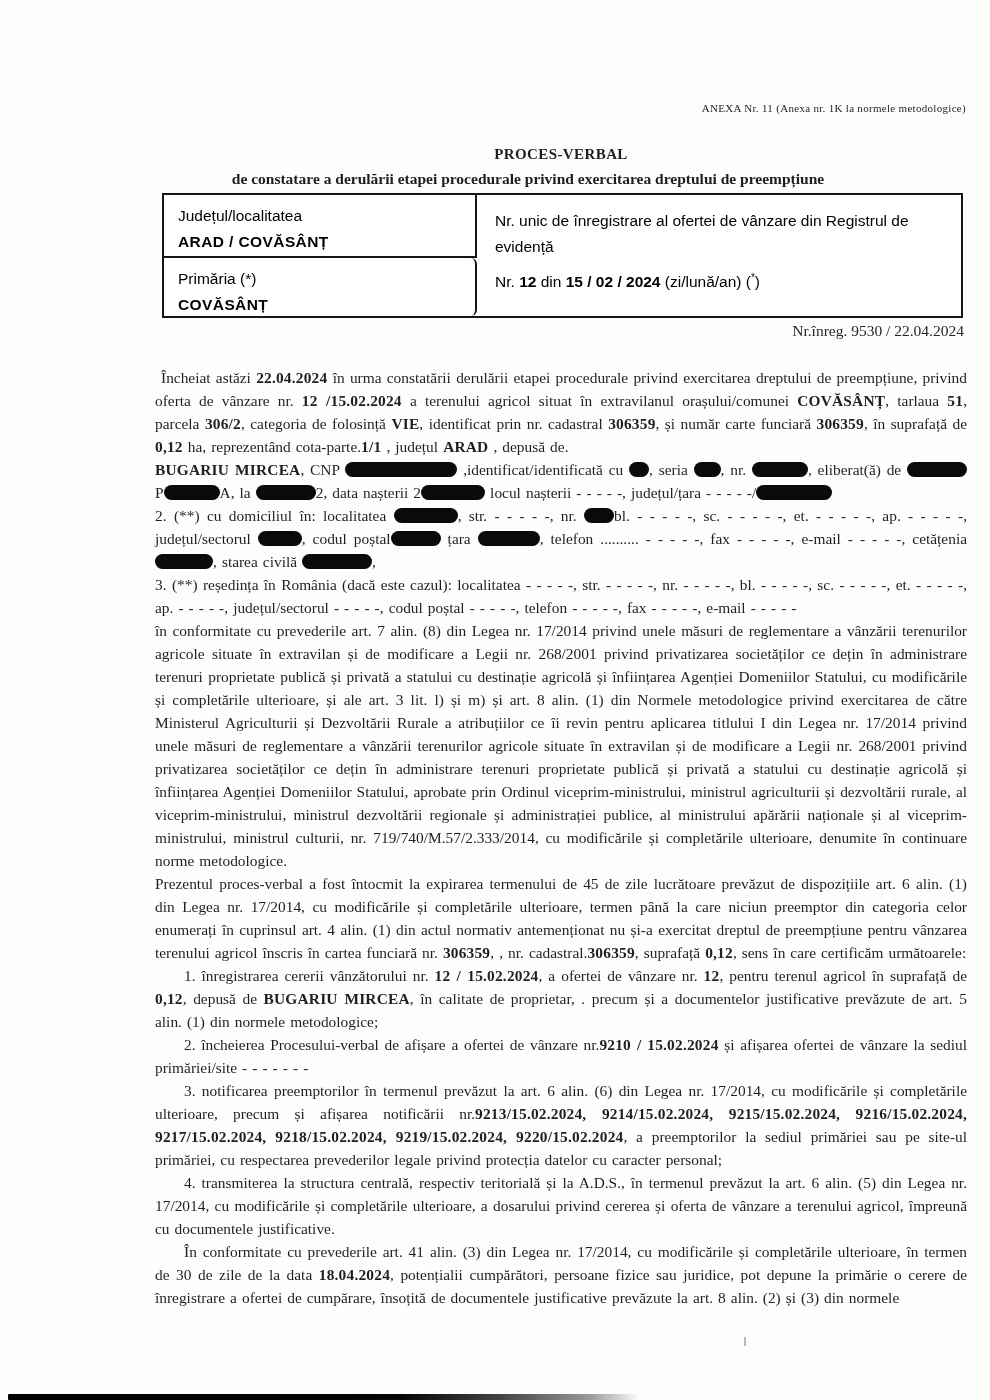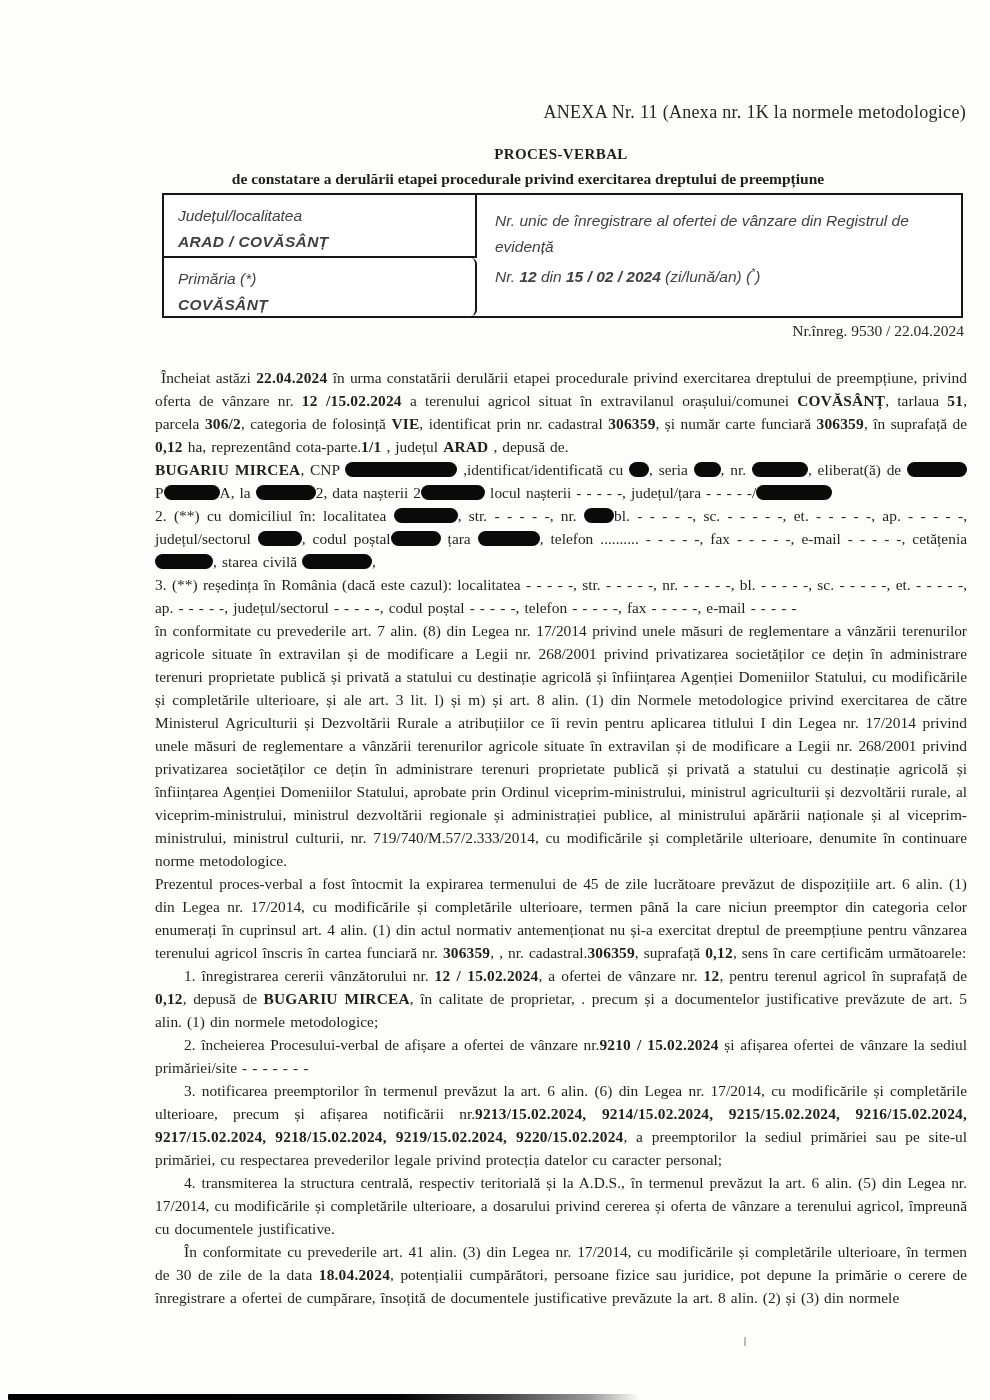--- a/index.html
+++ b/index.html
@@ -2,43 +2,43 @@
 <html><head>
 <meta charset="utf-8">
 <style>
   html, body { margin:0; padding:0; background:#ffffff; }
   .page {
     position:relative; width:990px; height:1400px; background:#fdfdfc;
     font-family:"Liberation Serif", serif; color:#1e1e1e; overflow:hidden;
   }
   .anexa-note {
     position:absolute; top:102px; right:24px;
-    font-size:18px; letter-spacing:0.3px; color:#262626;
+    font-size:11px; letter-spacing:0.3px; color:#262626;
   }
   .doc-title {
     position:absolute; top:146px; left:155px; width:812px;
     text-align:center; font-weight:bold; font-size:15px; letter-spacing:0.4px;
   }
   .doc-subtitle {
     position:absolute; top:170px; left:83px; width:890px;
     text-align:center; font-weight:bold; font-size:15.5px;
   }
   .info-table {
     position:absolute; top:193px; left:162px; width:801px;
     border:2px solid #161616;
     display:grid; grid-template-columns:313px 1fr; grid-template-rows:63px 58px;
-    font-family:"Liberation Sans", sans-serif; font-size:15.5px; color:#404040;
-    box-sizing:border-box; background:#fff;font-style:italic;
+    font-family:"Liberation Sans", sans-serif; font-size:15.5px; color:#000000;
+    box-sizing:border-box; background:#fff;
   }
   .cell { padding:8px 14px; line-height:26px; box-sizing:border-box; }
   .cell-left-top { grid-column:1; grid-row:1; border-right:2px solid #161616; border-bottom:2px solid #161616; }
   .cell-left-bottom { grid-column:1; grid-row:2; border-right:2px solid #161616;border-radius:6px; }
   .cell-right { grid-column:2; grid-row:1 / span 2; padding:13px 36px 8px 18px; line-height:26px;border-radius:25px; }
   .cell .value { font-weight:bold; letter-spacing:0.4px; }
-  .cell-right .date-line { }
+  .cell-right .date-line { margin-top:5px; }
   .cell-right sup { font-size:10px; }
   .reg-number {
     position:absolute; top:322px; right:26px; font-size:15.5px; color:#262626;margin-left:23px;
   }
   .doc-body {
     position:absolute; top:366px; left:155px; width:812px;
     font-size:15.4px; line-height:23px; text-align:justify;
     word-spacing:1.2px; color:#1f1f1f;
   }
   .doc-body p { margin:0; }

